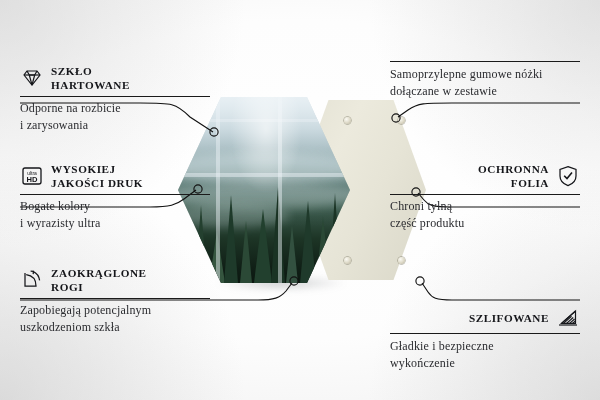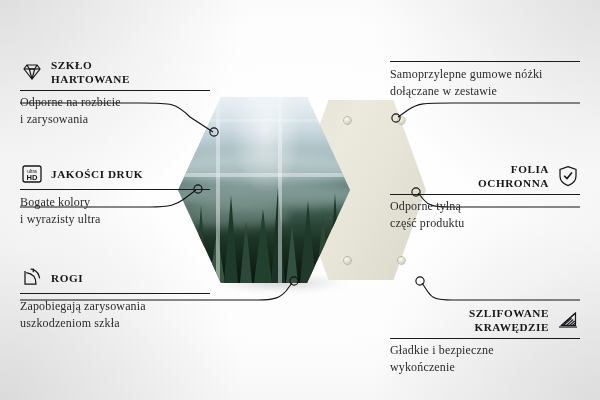--- a/index.html
+++ b/index.html
@@ -120,21 +120,21 @@
       <circle cx="294" cy="281" r="4.1" fill="none"></circle>
       <path d="M580,103 H452 C424,103 418,103 408,110 L398,117"></path>
       <circle cx="396" cy="118" r="4.1" fill="none"></circle>
       <path d="M580,207 H452 C432,207 428,205 424,200 L418,193"></path>
       <circle cx="416" cy="192" r="4.1" fill="none"></circle>
       <path d="M580,300 H452 C436,300 432,298 428,292 L422,283"></path>
       <circle cx="420" cy="281" r="4.1" fill="none"></circle>
     </g>
   </svg>
 
-  <div class="feat left" style="left:20px;top:58px;">
+  <div class="feat left" style="left:20px;top:64px;">
     <div class="hdrow">
       <span class="ico">
         <svg viewBox="0 0 24 24">
             <g fill="none" stroke="#15161a" stroke-width="1.2">
           <path d="M4 9 L12 19 L20 9 L17 5 L7 5 Z"></path>
           <path d="M4 9 H20"></path>
               <path d="M7 5 L9.3 9 L12 19"></path>
               <path d="M17 5 L14.7 9 L12 19"></path>
           <path d="M9.3 9 H14.7"></path>
             </g>
@@ -155,20 +155,21 @@
   <div class="feat left" style="left:20px;top:162px;">
     <div class="hdrow">
       <span class="ico">
         <svg viewBox="0 0 24 24">
           <rect x="3" y="4" width="18" height="16" rx="2" fill="none" stroke="#15161a" stroke-width="1.3"></rect>
           <text x="12" y="11.2" font-family="Liberation Sans, sans-serif" font-size="5" text-anchor="middle" fill="#15161a">ultra</text>
           <text x="12" y="18" font-family="Liberation Sans, sans-serif" font-size="7.6" font-weight="bold" text-anchor="middle" fill="#15161a">HD</text>
         </svg>
       </span>
       <div class="ttl">
+        <div>WYSOKIEJ</div>
         <div>JAKOŚCI DRUK</div>
       </div>
     </div>
     <div class="rule"></div>
     <div class="sub">
       <div>Bogate kolory</div>
       <div>i wyrazisty ultra</div>
     </div>
   </div>
 
@@ -177,65 +178,65 @@
       <span class="ico">
         <svg viewBox="0 0 24 24">
             <g fill="none" stroke="#15161a" stroke-width="1.25">
           <path d="M5 5 V18 H16 C16 11 13 7.5 6.2 6.6"></path>
           <path d="M13 3.4 C16.5 5 19 8 19.6 12.4"></path>
           <path d="M10.6 3.2 L13.4 3.3 L13.2 6.1"></path>
             </g>
           </svg>
       </span>
       <div class="ttl">
+        <div>ZAOKRĄGLONE</div>
         <div>ROGI</div>
       </div>
     </div>
     <div class="rule"></div>
     <div class="sub">
-      <div>Zapobiegają zarysowania</div>
+      <div>Zapobiegają potencjalnym</div>
       <div>uszkodzeniom szkła</div>
     </div>
   </div>
 
   <div class="feat right" style="left:390px;top:58px;">
     <div class="rule"></div>
     <div class="sub">
       <div>Samoprzylepne gumowe nóżki</div>
       <div>dołączane w zestawie</div>
     </div>
   </div>
 
   <div class="feat right" style="left:390px;top:162px;">
     <div class="hdrow">
       <div class="ttl">
+        <div>OCHRONNA</div>
         <div>FOLIA</div>
-        <div>OCHRONNA</div>
       </div>
       <span class="ico">
         <svg viewBox="0 0 24 24">
             <g fill="none" stroke="#15161a" stroke-width="1.25">
           <path d="M12 2.6 L20 5.4 V12 C20 16.6 16.6 20 12 21.6 C7.4 20 4 16.6 4 12 V5.4 Z"></path>
           <path d="M8.2 11.8 L11 14.6 L16 8.6" stroke-width="1.6"></path>
             </g>
           </svg>
       </span>
     </div>
     <div class="rule"></div>
     <div class="sub">
-      <div>Odporne tylną</div>
+      <div>Chroni tylną</div>
       <div>część produktu</div>
     </div>
   </div>
 
   <div class="feat right" style="left:390px;top:270px;margin-top:36px;">
     <div class="hdrow">
       <div class="ttl">
         <div>SZLIFOWANE</div>
-        <div>KRAWĘDZIE</div>
       </div>
       <span class="ico">
         <svg viewBox="0 0 24 24">
             <g fill="none" stroke="#15161a" stroke-width="1.2">
           <path d="M3 19 H21"></path>
               <path d="M19.5 5 L5.5 17.4"></path>
           <path d="M7.5 17.4 L15.5 10.2"></path>
               <path d="M10.6 17.4 L17.2 11.5"></path>
           <path d="M13.6 17.4 L18.6 13"></path>
               <path d="M16.6 17.4 L19.6 14.7"></path>

